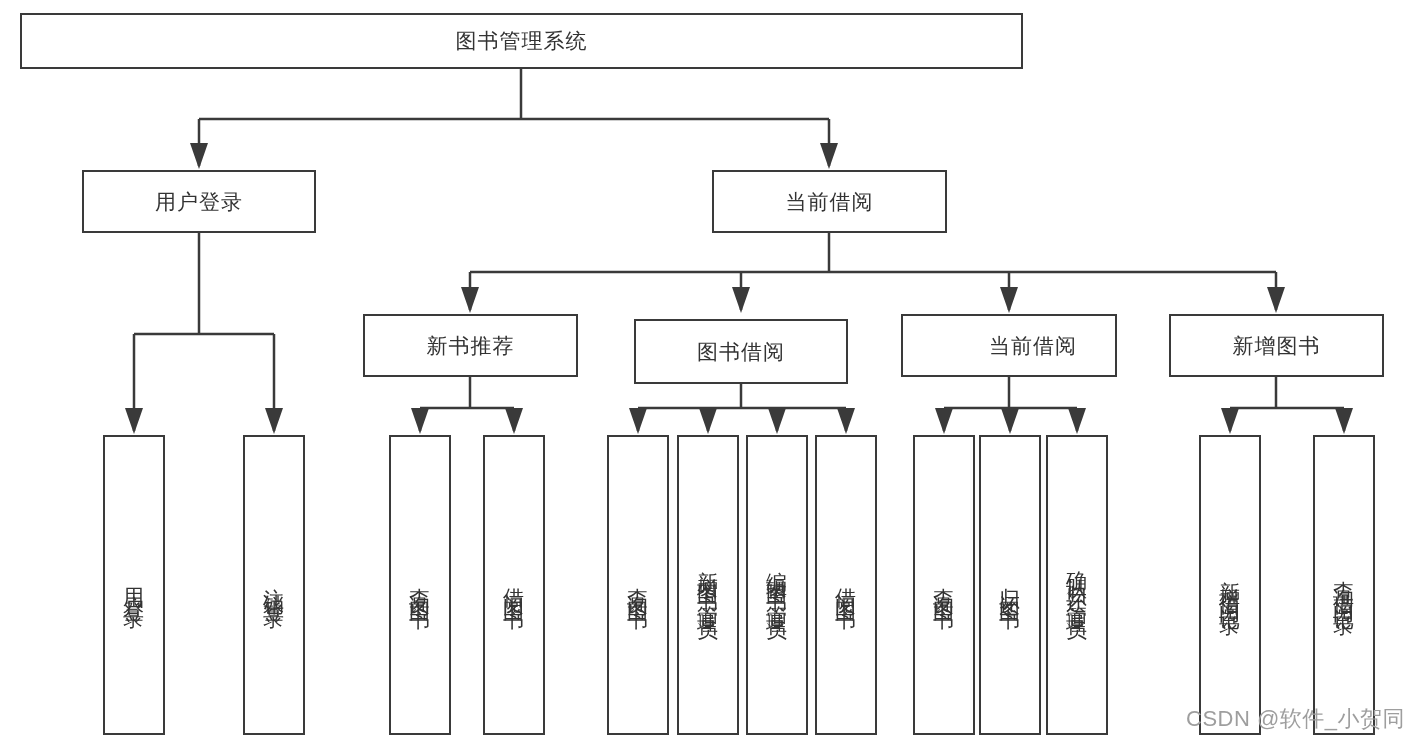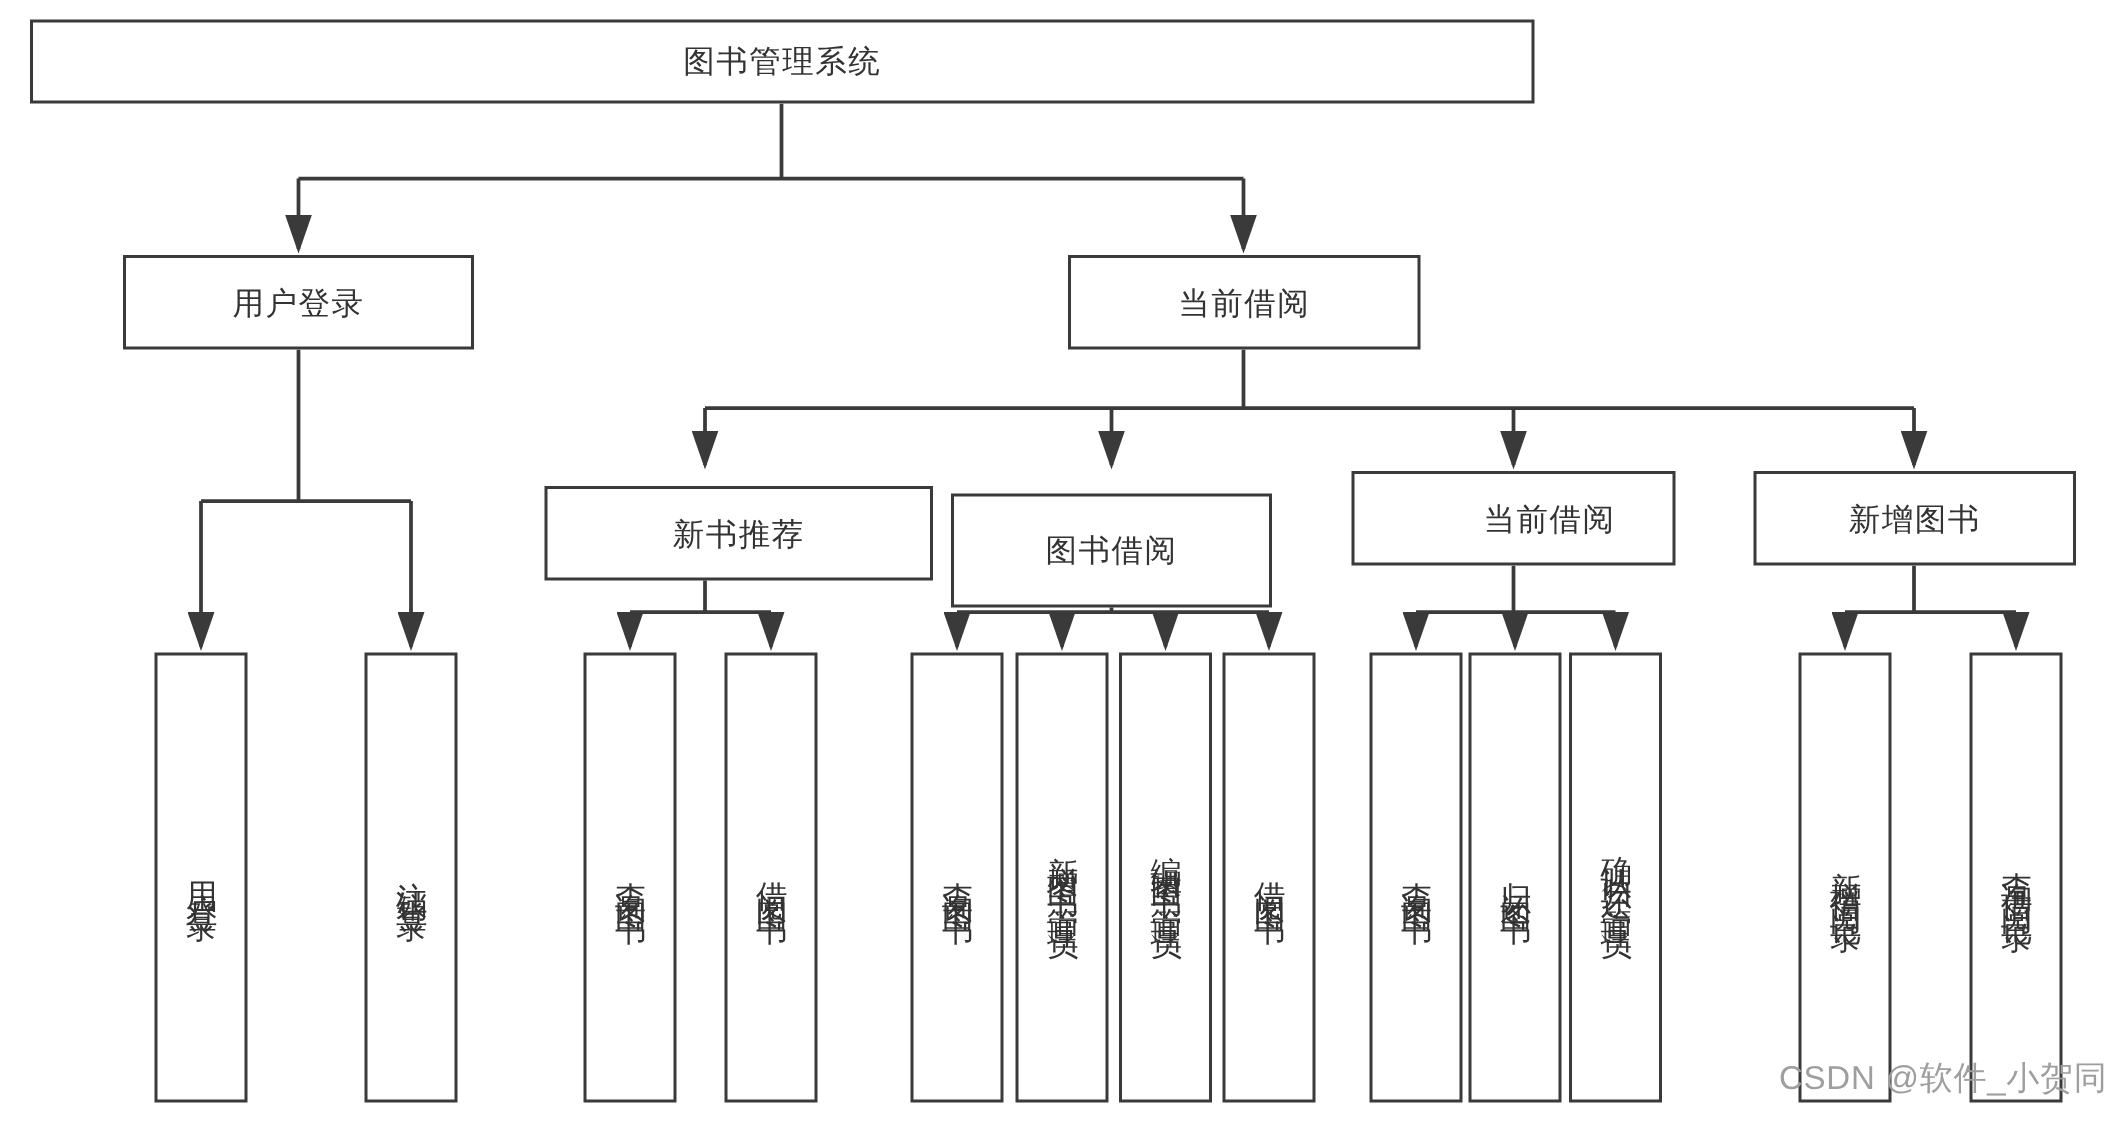--- a/index.html
+++ b/index.html
@@ -102,22 +102,22 @@
       <line x1="1230" y1="408" x2="1230" y2="431" marker-end="url(#arrow)"></line>
       <line x1="1344" y1="408" x2="1344" y2="431" marker-end="url(#arrow)"></line>
     </g>
   </svg>
 
   <div class="node" style="left:20px; top:13px; width:1003px; height:56px;">图书管理系统</div>
 
   <div class="node" style="left:82px; top:170px; width:234px; height:63px;">用户登录</div>
   <div class="node" style="left:712px; top:170px; width:235px; height:63px;">当前借阅</div>
 
-  <div class="node" style="left:363px; top:324px; width:259px; height:63px;">新书推荐</div>
-  <div class="node" style="left:634px; top:329px; width:214px; height:76px;">图书借阅</div>
+  <div class="node" style="left:363px; top:314px; width:215px; height:63px;">新书推荐</div>
+  <div class="node" style="left:634px; top:319px; width:214px; height:65px;">图书借阅</div>
   <div class="node" style="left:901px; top:314px; width:216px; height:63px;padding-left:48px;">当前借阅</div>
   <div class="node" style="left:1169px; top:314px; width:215px; height:63px;">新增图书</div>
 
   <div class="node leaf" style="left:103px; top:435px; width:62px; height:300px;">
     <span>用户登录</span>
   </div>
   <div class="node leaf" style="left:243px; top:435px; width:62px; height:300px;">
     <span>注销登录</span>
   </div>
 

